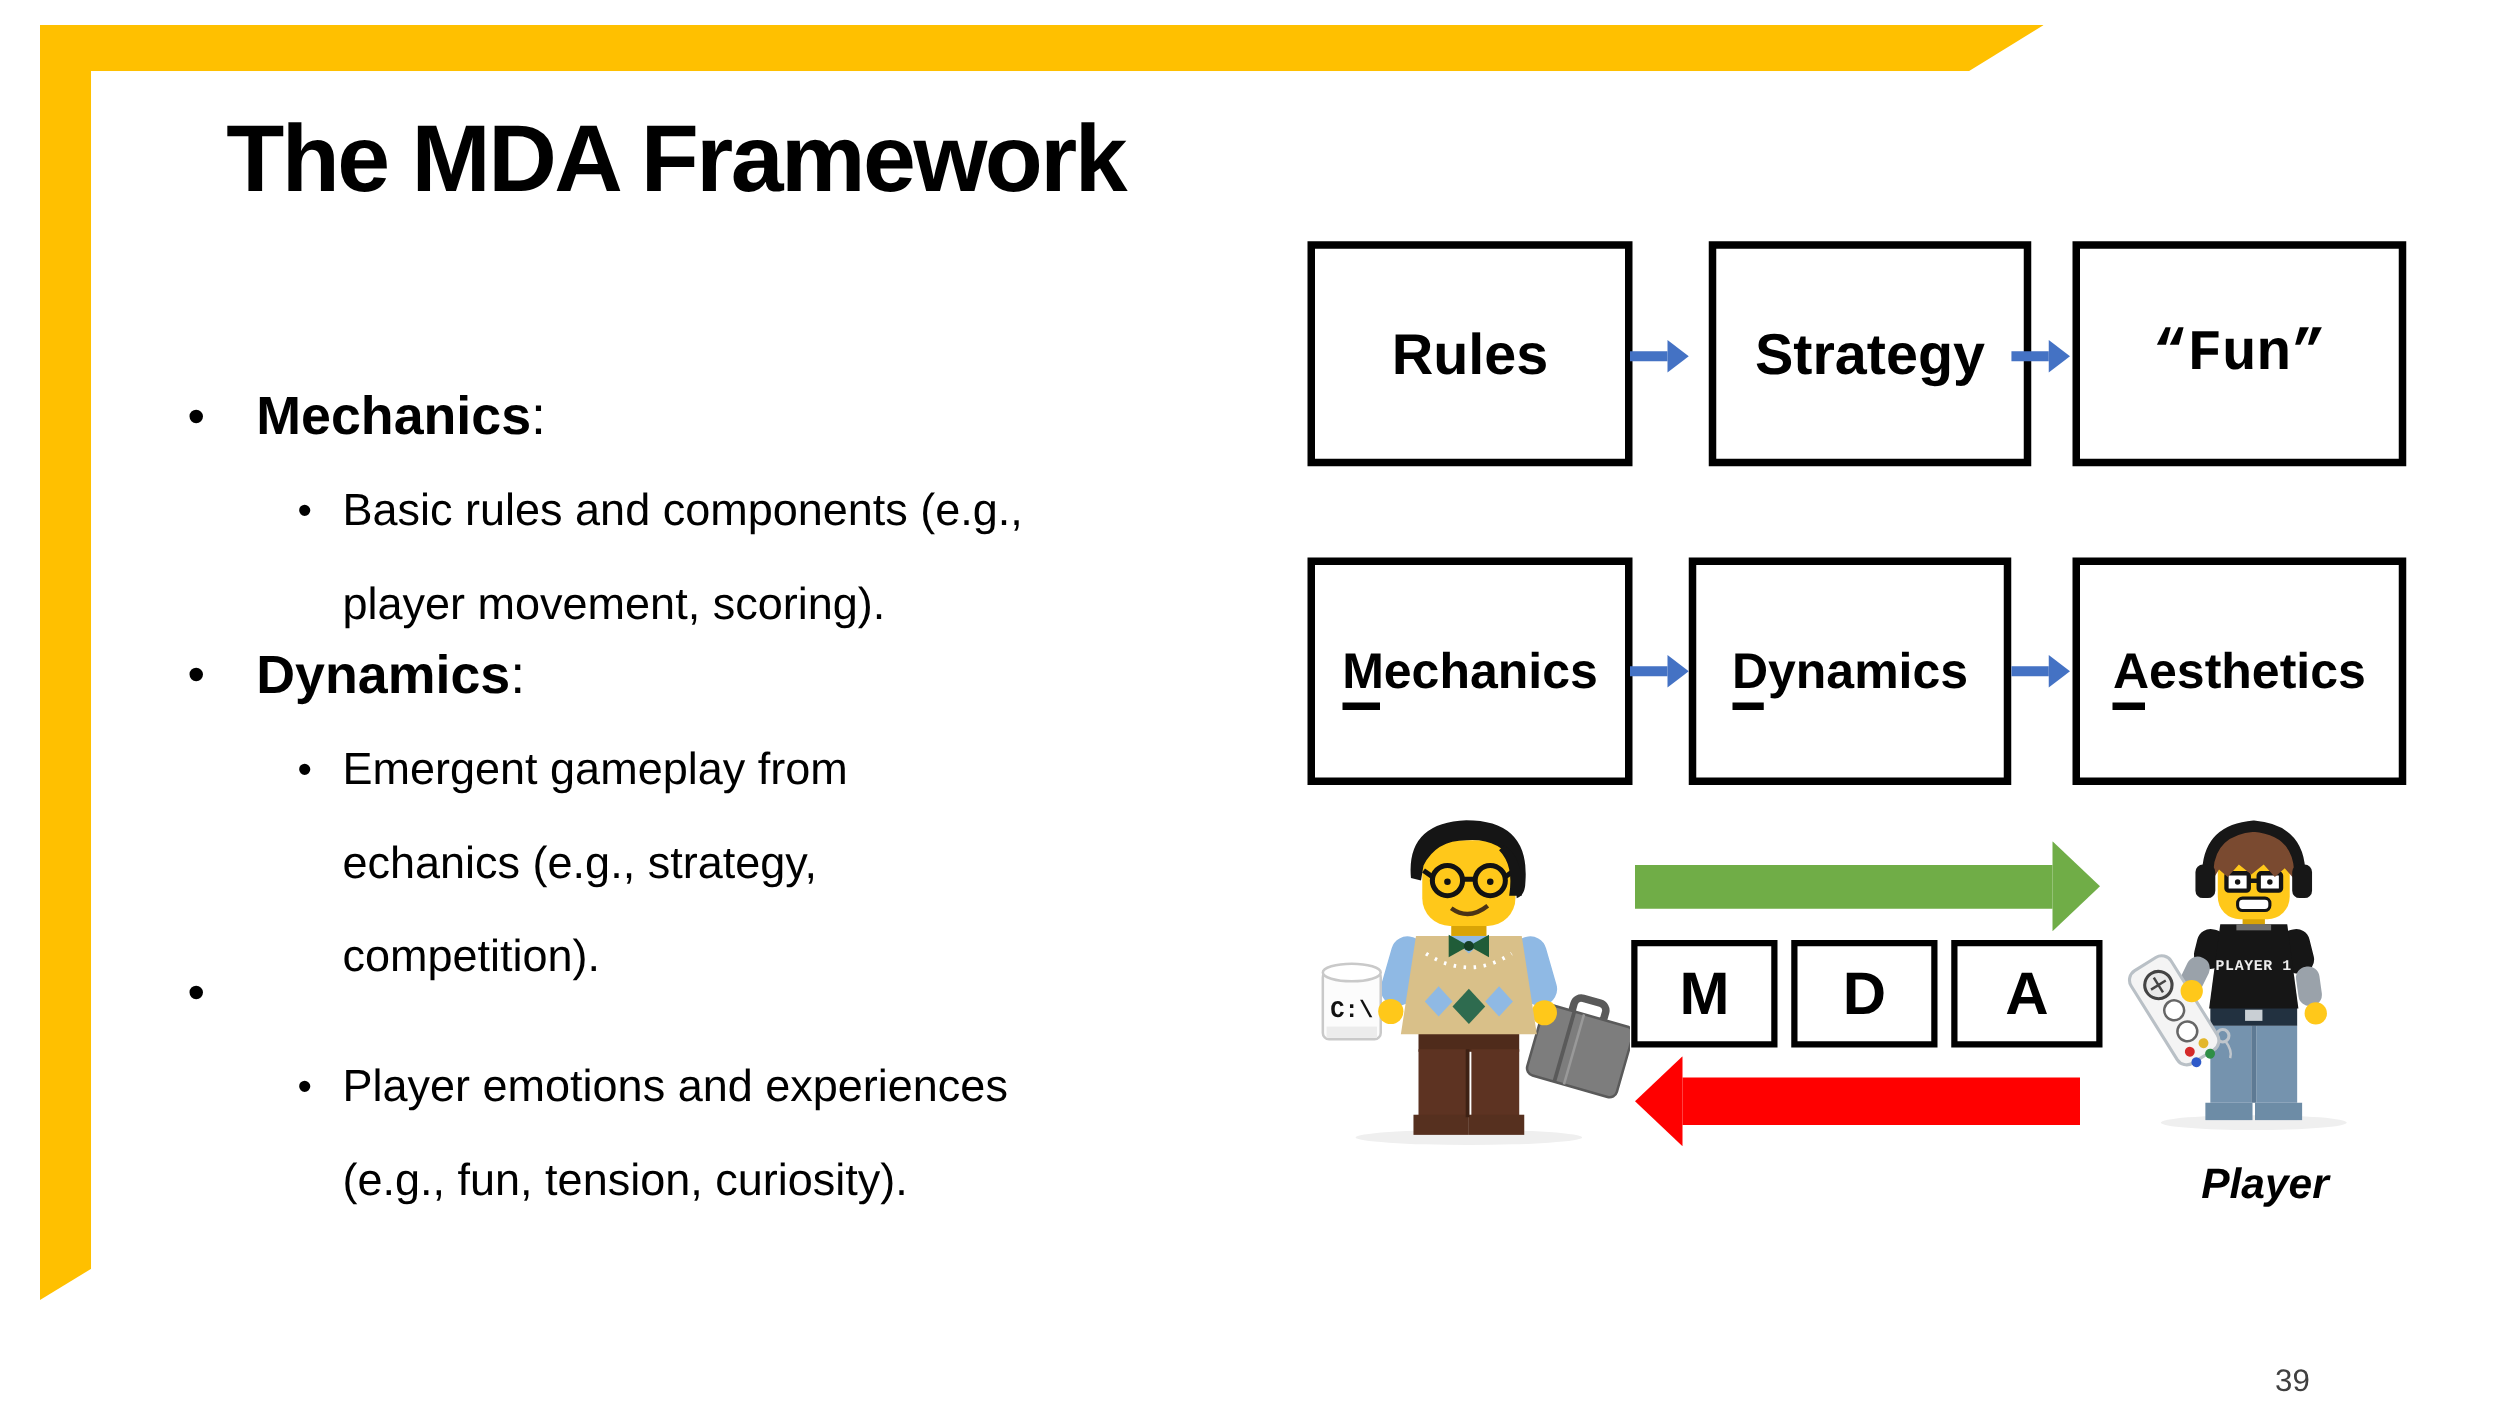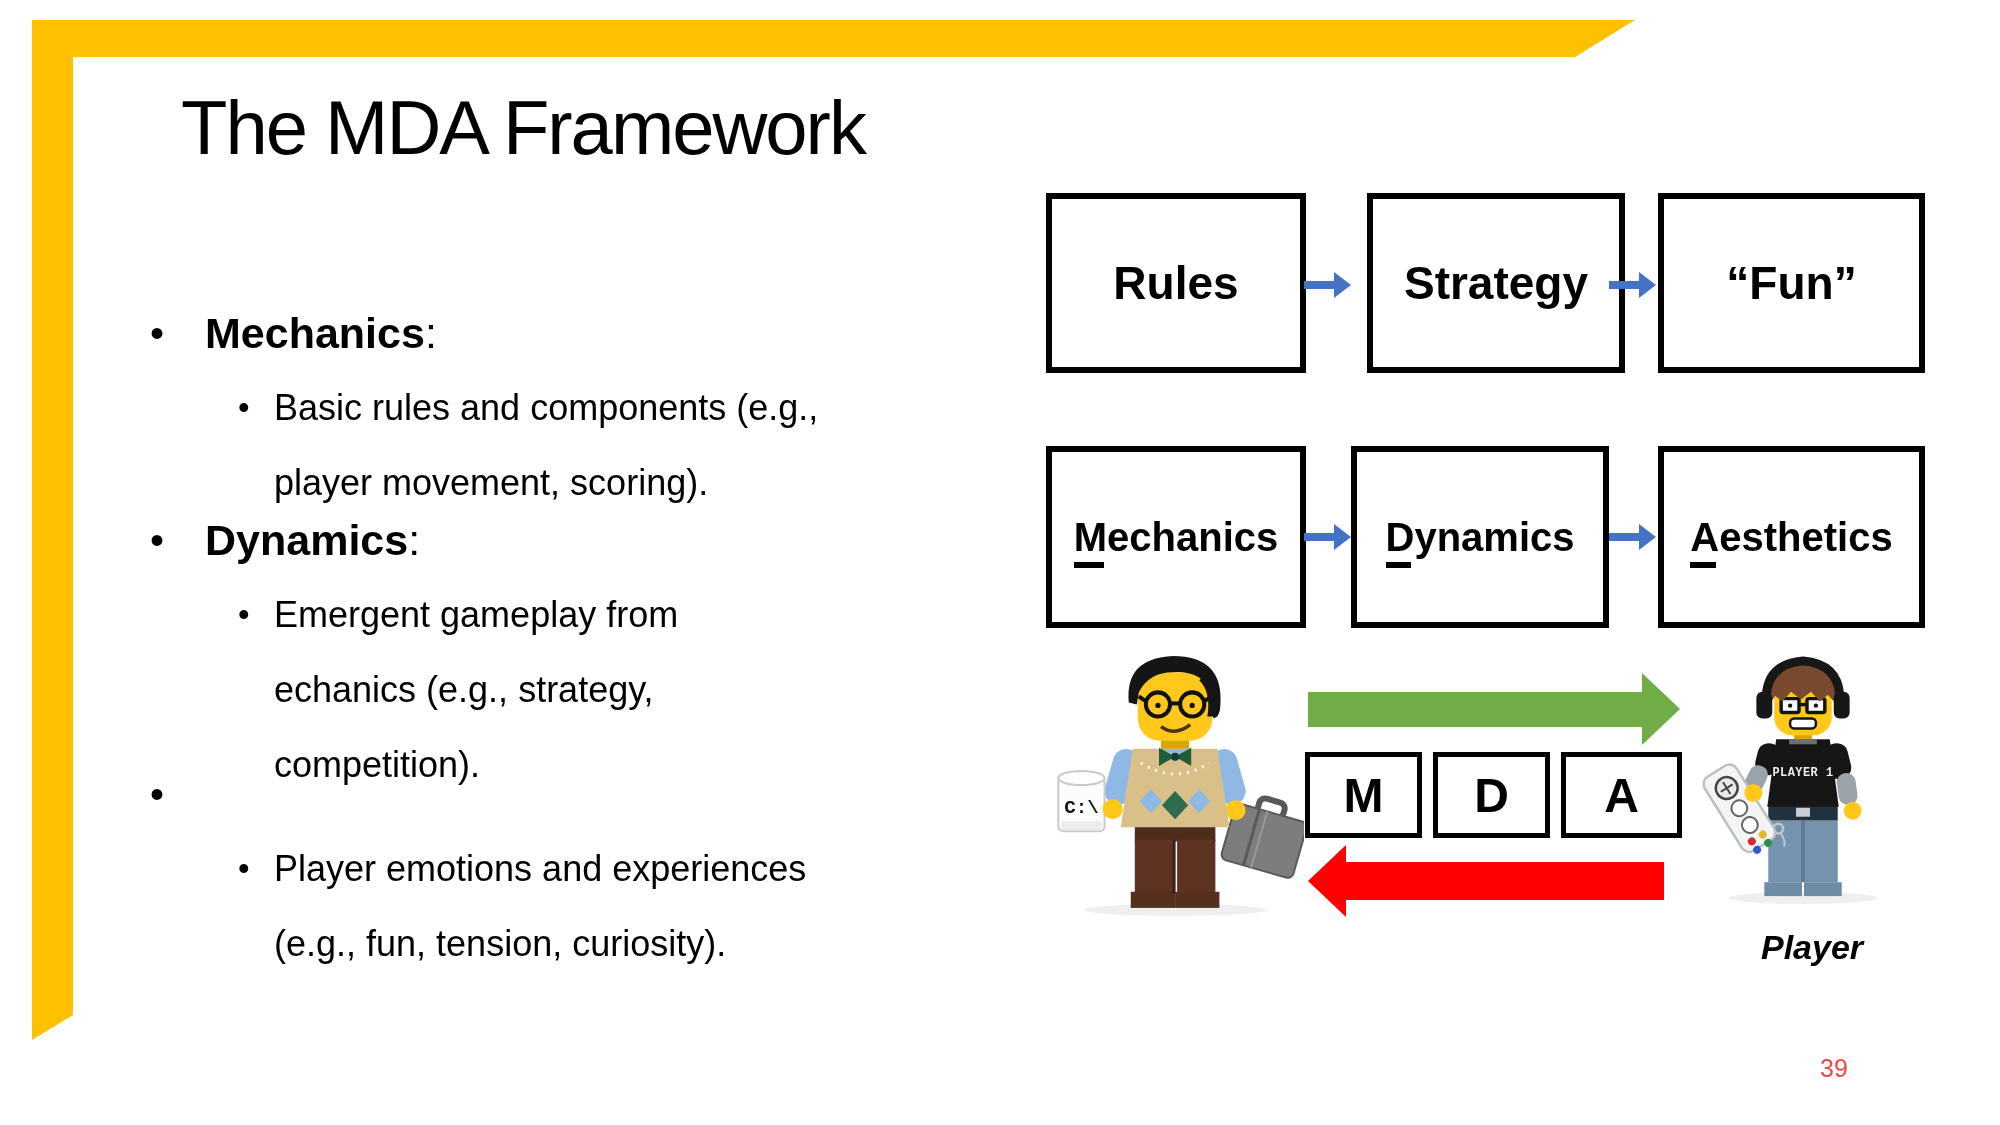--- a/index.html
+++ b/index.html
@@ -4,21 +4,21 @@
 <style>
   html,body{margin:0;padding:0;background:#fff;}
   .slide{position:relative;width:2000px;height:1125px;background:#FFFFFF;overflow:hidden;
          font-family:"Liberation Sans",sans-serif;color:#000;}
   
   .band-top{position:absolute;left:32px;top:20px;width:1603px;height:37px;background:#FFC000;
             clip-path:polygon(0 0,100% 0,1543px 100%,0 100%);}
   .band-left{position:absolute;left:32px;top:20px;width:41px;height:1020px;background:#FFC000;
              clip-path:polygon(0 0,100% 0,100% 995px,0 1020px);}
   
-  .title{position:absolute;left:181px;top:92px;font-size:76px;line-height:72px;font-weight:400;
+  .title{position:absolute;left:181px;top:92px;font-size:76px;line-height:72px;font-weight:700;
          letter-spacing:-2px;white-space:nowrap;}
   
   .bgroup{position:absolute;left:150px;width:760px;}
   .trow{display:flex;font-size:43px;font-weight:700;line-height:56px;margin-bottom:21px;}
   .tdot{width:55px;font-weight:400;font-size:40px;}
   .tsuffix{font-weight:400;}
   .srow{display:flex;font-size:36px;font-weight:400;line-height:51px;}
   .sdot{margin-left:88px;width:36px;font-size:33px;}
   .scont{padding-left:124px;margin-top:24px;}
   
@@ -27,21 +27,21 @@
   .row1{top:193px;height:180px;font-size:46px;}
   .row2{top:446px;height:182px;font-size:40px;}
   .first{position:relative;}
   .first::after{content:"";position:absolute;left:0;right:3px;bottom:-9px;height:6px;background:#000;}
   .mbox{position:absolute;box-sizing:border-box;border:5px solid #000;background:#fff;top:752px;
         width:117px;height:86px;display:flex;align-items:center;justify-content:center;
         font-size:48px;font-weight:700;}
   .arrow{position:absolute;}
   .figlabel{position:absolute;font-size:34px;font-weight:700;text-align:center;}
   .fig{position:absolute;}
-  .pagenum{position:absolute;left:1820px;top:1054px;font-size:25px;color:#ef4444;}
+  .pagenum{position:absolute;left:1820px;top:1091px;font-size:25px;color:#404040;}
 </style>
 </head>
 <body>
 
 <div class="slide">
 
   <div class="band-top"></div>
   <div class="band-left"></div>
 
   <div class="title">The MDA Framework</div>
@@ -89,21 +89,21 @@
       <span>(e.g., fun, tension, curiosity).</span>
     </div>
   </div>
 
   <div class="fbox row1" style="left:1046px;width:260px;">
     <span>Rules</span>
   </div>
   <div class="fbox row1" style="left:1351px;width:258px;margin-left:16px;">
     <span>Strategy</span>
   </div>
-  <div class="fbox row1" style="left:1658px;width:267px;">
+  <div class="fbox row1" style="left:1658px;width:267px;font-family:Liberation Mono, monospace;">
     <span>“Fun”</span>
   </div>
 
   <svg class="arrow" style="left:1304px;top:270px;" width="48" height="30">
     <rect x="0" y="11" width="30" height="8" fill="#4472C4"></rect>
       <polygon points="30,2 47,15 30,28" fill="#4472C4"></polygon>
   </svg>
   <svg class="arrow" style="left:1609px;top:270px;" width="48" height="30">
     <rect x="0" y="11" width="30" height="8" fill="#4472C4"></rect>
       <polygon points="30,2 47,15 30,28" fill="#4472C4"></polygon>

